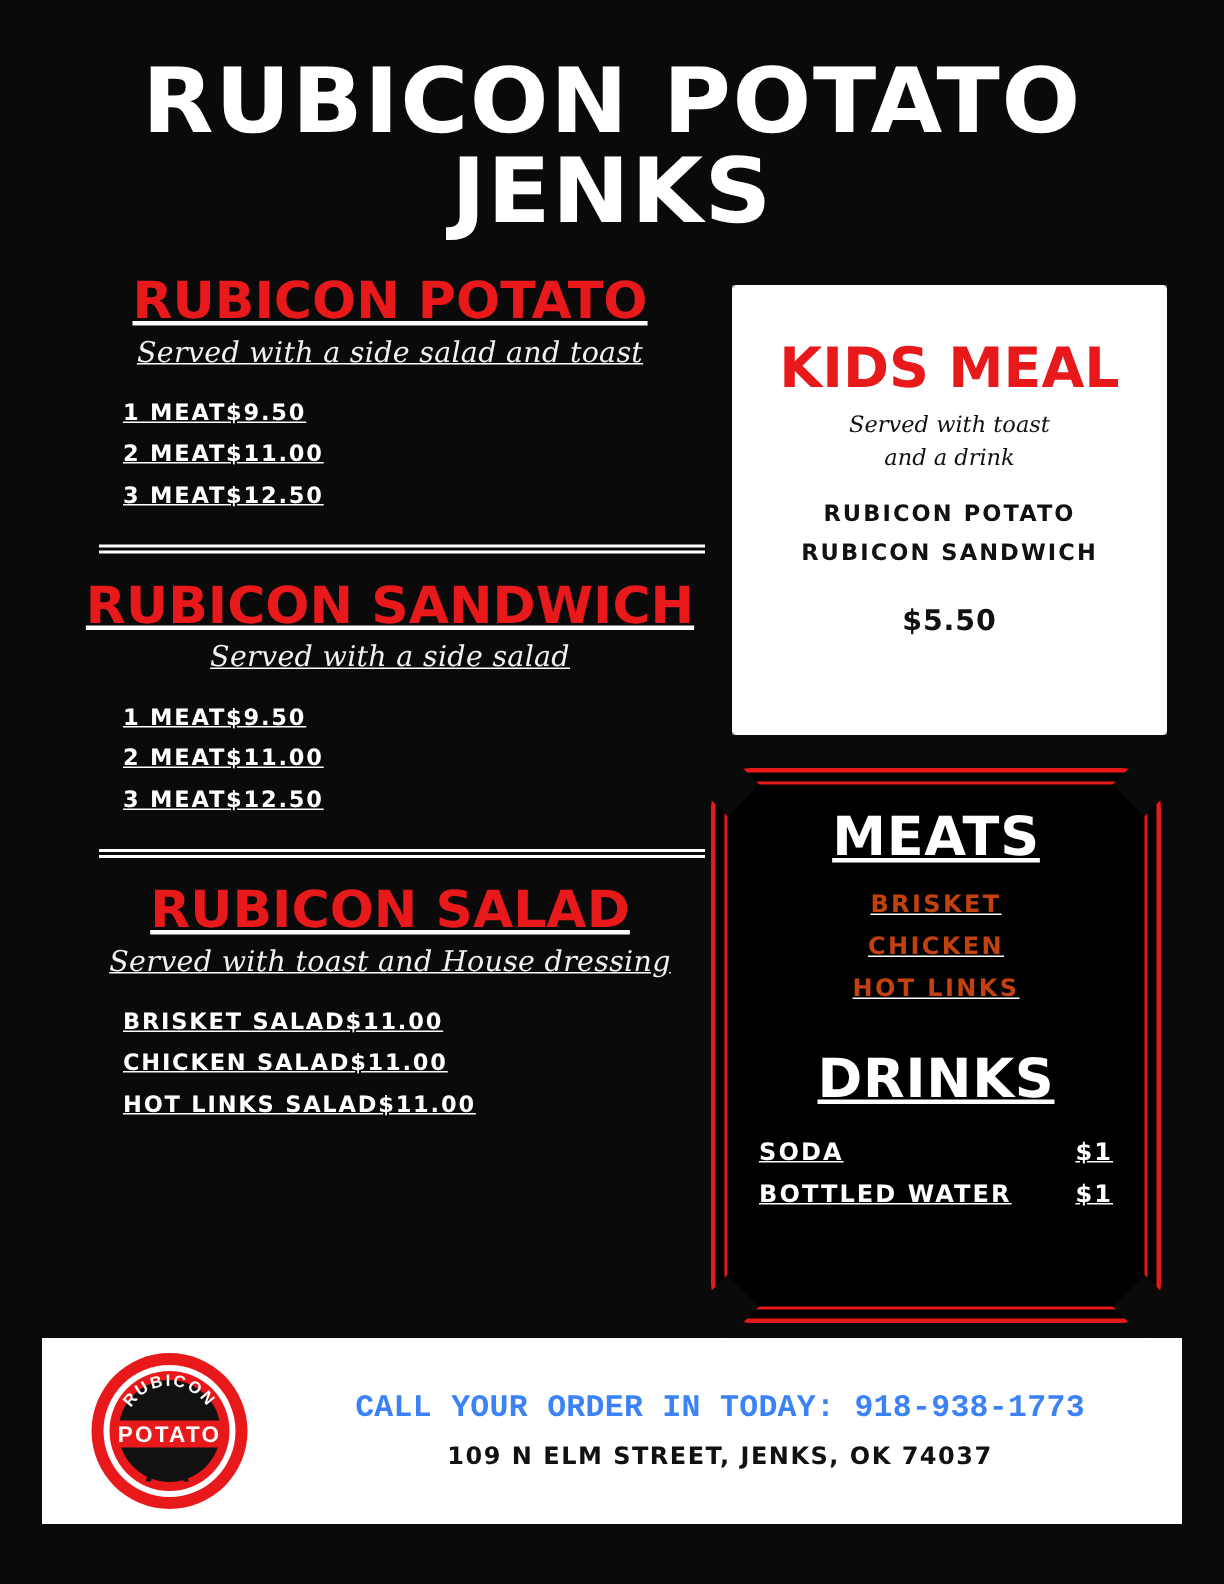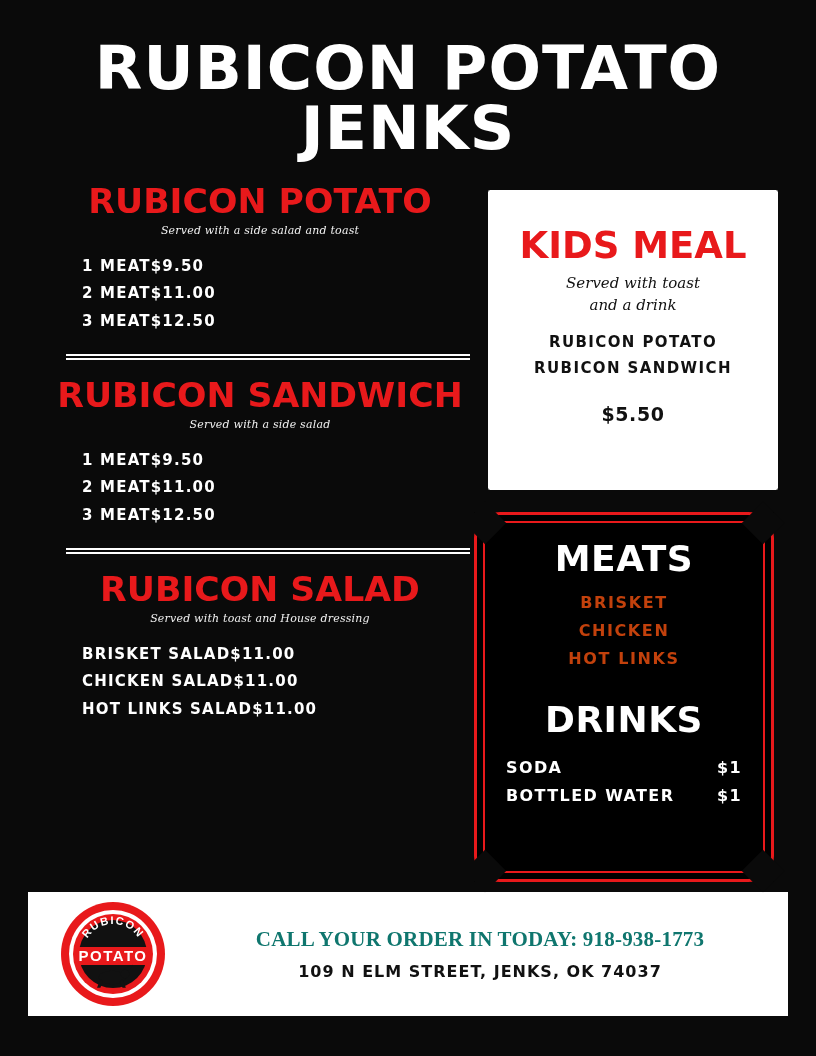--- a/index.html
+++ b/index.html
@@ -29,20 +29,21 @@
     padding-top: 38px;
     line-height: 1.0;
     transform: scaleX(1.03);
   }
 
   
   .body-area {
     position: relative;
     display: flex;
     padding: 26px 22px 0 22px;
+    text-decoration: underline;
   }
   .left-col {
     width: 452px;
     padding-left: 24px;
   }
   .right-col {
     width: 320px;
     position: relative;
   }
 
@@ -54,21 +55,21 @@
     font-weight: 700;
     font-size: 34px;
     letter-spacing: 0px;
     transform: scaleX(1.02);
     line-height: 1.05;
   }
   .sec-sub {
     text-align: center;
     font-family: "DejaVu Serif", serif;
     font-style: italic;
-    font-size: 11px;
+    font-size: 19px;
     color: #f2f2f2;
     margin-top: 4px;
     letter-spacing: 0.2px;
   }
 
   
   .rows {
     margin-top: 16px;
     padding: 0 24px 0 36px;
   }
@@ -232,22 +233,22 @@
     display: flex;
     align-items: center;
     justify-content: center;
   }
   .footer-text {
     flex: 1;
     text-align: center;
     padding-right: 26px;
   }
   .footer-call {
-    color: #0f766e;
-    font-family: Liberation Serif, serif;
+    color: #3b82f6;
+    font-family: Liberation Mono, monospace;
     font-weight: 700;
     font-size: 21px;
     letter-spacing: 0.2px;
     text-align: center;
   }
   .footer-addr {
     color: #111;
     font-family: "DejaVu Sans", sans-serif;
     font-weight: 700;
     font-size: 16px;

